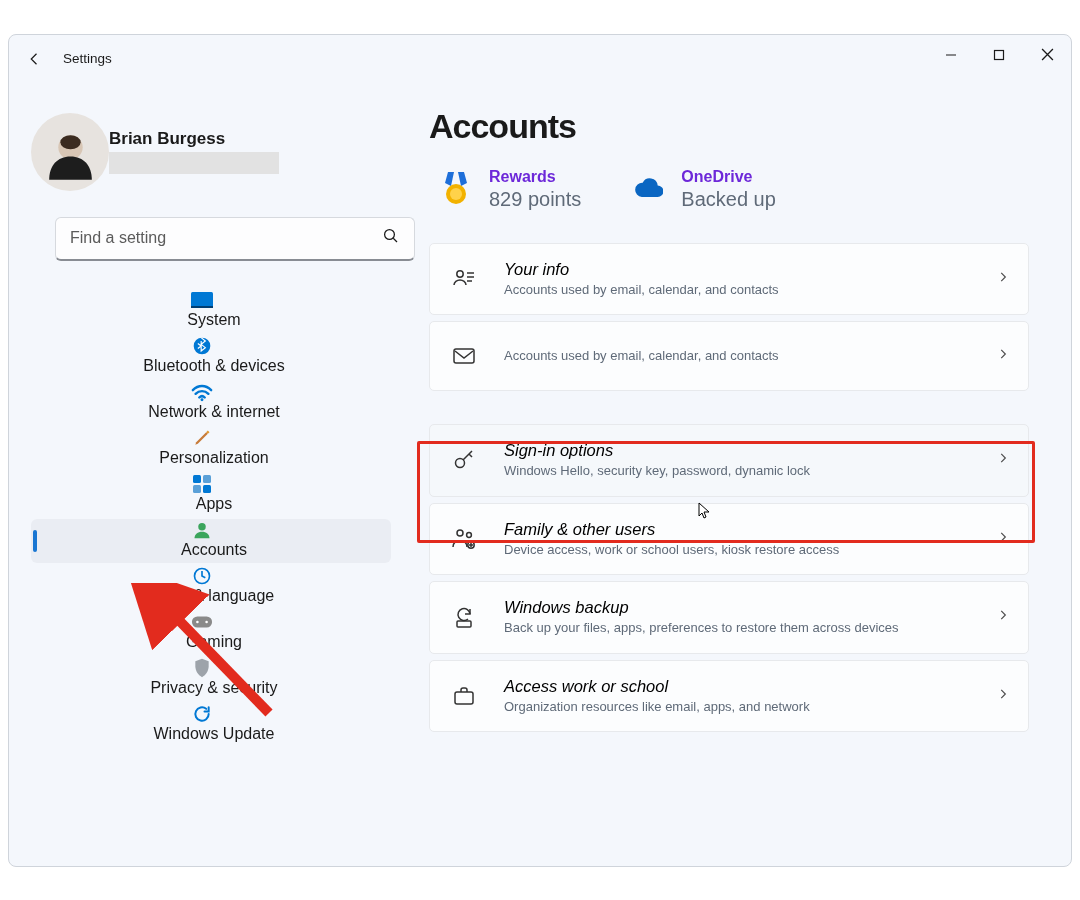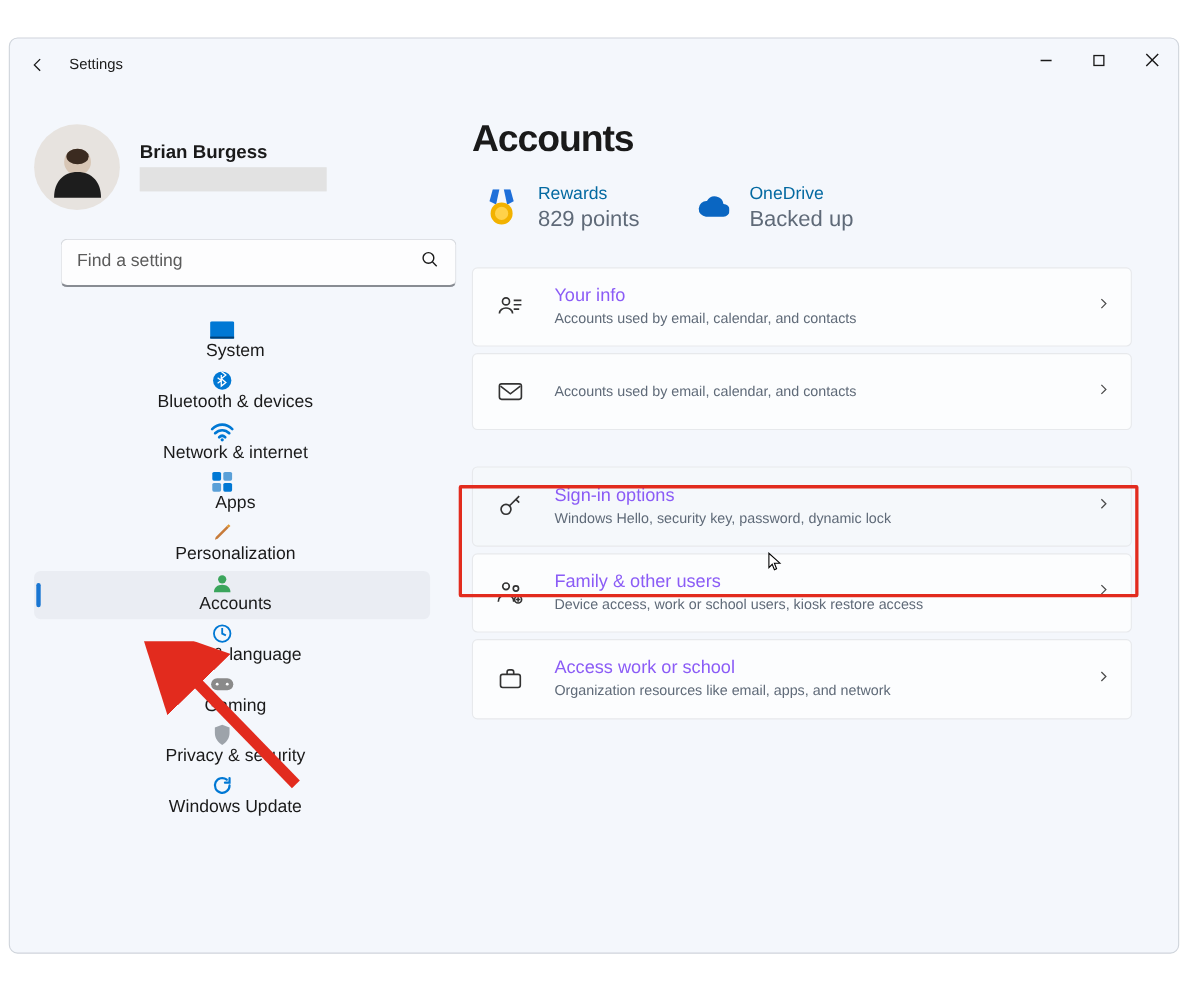--- a/index.html
+++ b/index.html
@@ -15,21 +15,21 @@
   }
   .titlebar { height: 48px; display: flex; align-items: center; padding: 0 10px; }
   .titlebar .back { width:32px; height:32px; display:flex; align-items:center; justify-content:center; border-radius:4px; color:#1a1a1a; }
   .titlebar .title { font-size:13.5px; margin-left:12px; color:#1a1a1a; }
   .wincontrols { position:absolute; top:0; right:0; display:flex; }
   .wincontrols > div { width:48px; height:40px; display:flex; align-items:center; justify-content:center; color:#1a1a1a; }
 
   .body { flex:1; display:flex; }
 
   .sidebar { width: 400px; padding: 30px 18px 0 22px; }
-  .profile { display:flex; align-items:center; gap:18px; margin-bottom:26px; }
+  .profile { display:flex; align-items:center; margin-bottom:26px; }
   .avatar { width:78px; height:78px; border-radius:50%; background:#e7e3df; display:flex; align-items:flex-end; justify-content:center; overflow:hidden; }
   .avatar svg { width:65px; height:65px; }
   .profile-name { font-weight:700; font-size:17px; color:#1a1a1a; }
   .profile-email { width:170px; height:22px; background:#e2e2e2; margin-top:3px; }
 
   .search { display:flex; align-items:center; width:360px; height:44px; background:#fdfdfe; border:1px solid #d6d9de; border-bottom:2px solid #888c93; border-radius:6px; padding:0 14px; margin-bottom:28px;margin-left:24px; }
   .search input { flex:1; border:none; outline:none; background:transparent; font-size:16px; color:#555; }
   .search input::placeholder { color:#5b5b5b; }
   .search .icon { color:#1a1a1a; }
 
@@ -37,29 +37,29 @@
   .nav-item { display:flex; align-items:center; height:44px; padding:0 12px 0 18px; border-radius:6px; font-size:16px; color:#1a1a1a; position:relative;flex-direction:column; }
   .nav-item .icon { width:22px; height:22px; margin-right:24px; display:flex; align-items:center; justify-content:center; }
   .nav-item.selected { background:#eaedf3; }
   .nav-item.selected::before { content:""; position:absolute; left:2px; top:11px; bottom:11px; width:3.5px; background:#1976d2; border-radius:3px; }
 
   .main { flex:1; padding: 24px 24px 0 20px; }
   .page-title { font-size:34px; font-weight:600; color:#1a1a1a; letter-spacing:-1px; margin-bottom:22px; }
   .status-row { display:flex; gap:52px; margin-bottom:32px; padding-left:12px; }
   .status-item { display:flex; align-items:center; gap:18px; }
   .status-item .icon { width:30px; height:30px; display:flex; align-items:center; justify-content:center; }
-  .status-item .t1 { font-size:16px; font-weight:400; color:#0369a1; }
+  .status-item .t1 { font-size:16px; font-weight:700; color:#6d28d9; }
   .status-item .t2 { font-size:20px; color:#5f6a78; margin-top:2px; }
 
   .cards { display:flex; flex-direction:column; gap:6px; width:600px; position:relative; }
   .card { display:flex; align-items:center; background:#fcfdfe; border:1px solid #e7e9ec; border-radius:5px; padding:16px 18px 16px 20px; min-height:70px; }
   .card.hover { background:#f5f8fb;margin-top:27px; }
   .card .icon { width:28px; height:28px; margin-right:26px; display:flex; align-items:center; justify-content:center; color:#333; flex-shrink:0; }
   .card .text { flex:1; }
-  .card .t1 { font-size:16.5px; color:#8b5cf6; margin-bottom:2px; }
+  .card .t1 { font-size:16.5px; color:#000000; margin-bottom:2px;font-style:italic; }
   .card .t2 { font-size:13px; color:#5f6a78; line-height:1.35; }
   .card .chev { color:#4b4b4b; }
   .highlight-box { position:absolute; border:3px solid #e22b1e; border-radius:2px; pointer-events:none; }
   .arrow-anno { position:absolute; pointer-events:none; }
   .cursor-anno { position:absolute; pointer-events:none; width:18px; height:18px; }
 </style>
 </head>
 <body>
 
 <div class="window">
@@ -140,37 +140,37 @@
           <span class="icon">
               <svg width="22" height="20" viewBox="0 0 24 20">
                 <path d="M2 8c6-6 14-6 20 0M5 12c4-4 10-4 14 0M9 16c2-2 4-2 6 0" stroke="#0078d4" stroke-width="2.6" fill="none" stroke-linecap="round"></path>
                 <circle cx="12" cy="18.5" r="1.6" fill="#0078d4"></circle>
               </svg>
             </span>
           <span>Network &amp; internet</span>
         </div>
         <div class="nav-item">
           <span class="icon">
+              <svg width="20" height="20" viewBox="0 0 24 24">
+                <path d="M4 20l3-1 12-12-2-2L5 17z" fill="#c77b3a"></path>
+                <path d="M17 5l2 2 2-2-2-2z" fill="#e0972e"></path>
+              </svg>
+            </span>
+          <span>Personalization</span>
+        </div>
+        <div class="nav-item">
+          <span class="icon">
               <svg width="20" height="20" viewBox="0 0 20 20">
                 <rect x="1" y="1" width="8" height="8" rx="1.5" fill="#0078d4"></rect>
                 <rect x="11" y="1" width="8" height="8" rx="1.5" fill="#5aa0d8"></rect>
                 <rect x="1" y="11" width="8" height="8" rx="1.5" fill="#5aa0d8"></rect>
                 <rect x="11" y="11" width="8" height="8" rx="1.5" fill="#0078d4"></rect>
               </svg>
             </span>
           <span>Apps</span>
-        </div>
-        <div class="nav-item">
-          <span class="icon">
-              <svg width="20" height="20" viewBox="0 0 24 24">
-                <path d="M4 20l3-1 12-12-2-2L5 17z" fill="#c77b3a"></path>
-                <path d="M17 5l2 2 2-2-2-2z" fill="#e0972e"></path>
-              </svg>
-            </span>
-          <span>Personalization</span>
         </div>
         <div class="nav-item selected">
           <span class="icon">
               <svg width="20" height="20" viewBox="0 0 24 24">
                 <circle cx="12" cy="8" r="4.5" fill="#3ba55c"></circle>
                 <path d="M3 22c0-5 4-8 9-8s9 3 9 8z" fill="#3ba55c"></path>
               </svg>
             </span>
           <span>Accounts</span>
         </div>
@@ -305,20 +305,36 @@
             </span>
           <div class="text">
               <div class="t1">Family &amp; other users</div>
               <div class="t2">Device access, work or school users, kiosk restore access</div>
             </div>
           <span class="chev"><svg width="14" height="14" viewBox="0 0 24 24" fill="none" stroke="currentColor" stroke-width="2">
                 <path d="M9 5l7 7-7 7"></path>
               </svg></span>
         </div>
 
+        <div class="card">
+          <span class="icon">
+              <svg width="26" height="24" viewBox="0 0 26 24" fill="none" stroke="currentColor" stroke-width="1.5">
+                <path d="M19 9a6 6 0 1 0-2 5"></path>
+                <path d="M19 4v5h-5"></path>
+                <rect x="6" y="16" width="14" height="6" rx="1"></rect>
+              </svg>
+            </span>
+          <div class="text">
+              <div class="t1">Windows backup</div>
+              <div class="t2">Back up your files, apps, preferences to restore them across devices</div>
+            </div>
+          <span class="chev"><svg width="14" height="14" viewBox="0 0 24 24" fill="none" stroke="currentColor" stroke-width="2">
+                <path d="M9 5l7 7-7 7"></path>
+              </svg></span>
+        </div>
 
         <div class="card">
           <span class="icon">
               <svg width="24" height="22" viewBox="0 0 24 22" fill="none" stroke="currentColor" stroke-width="1.5">
                 <rect x="3" y="7" width="18" height="12" rx="2"></rect>
                 <path d="M9 7V5a2 2 0 0 1 2-2h2a2 2 0 0 1 2 2v2"></path>
               </svg>
             </span>
           <div class="text">
               <div class="t1">Access work or school</div>

